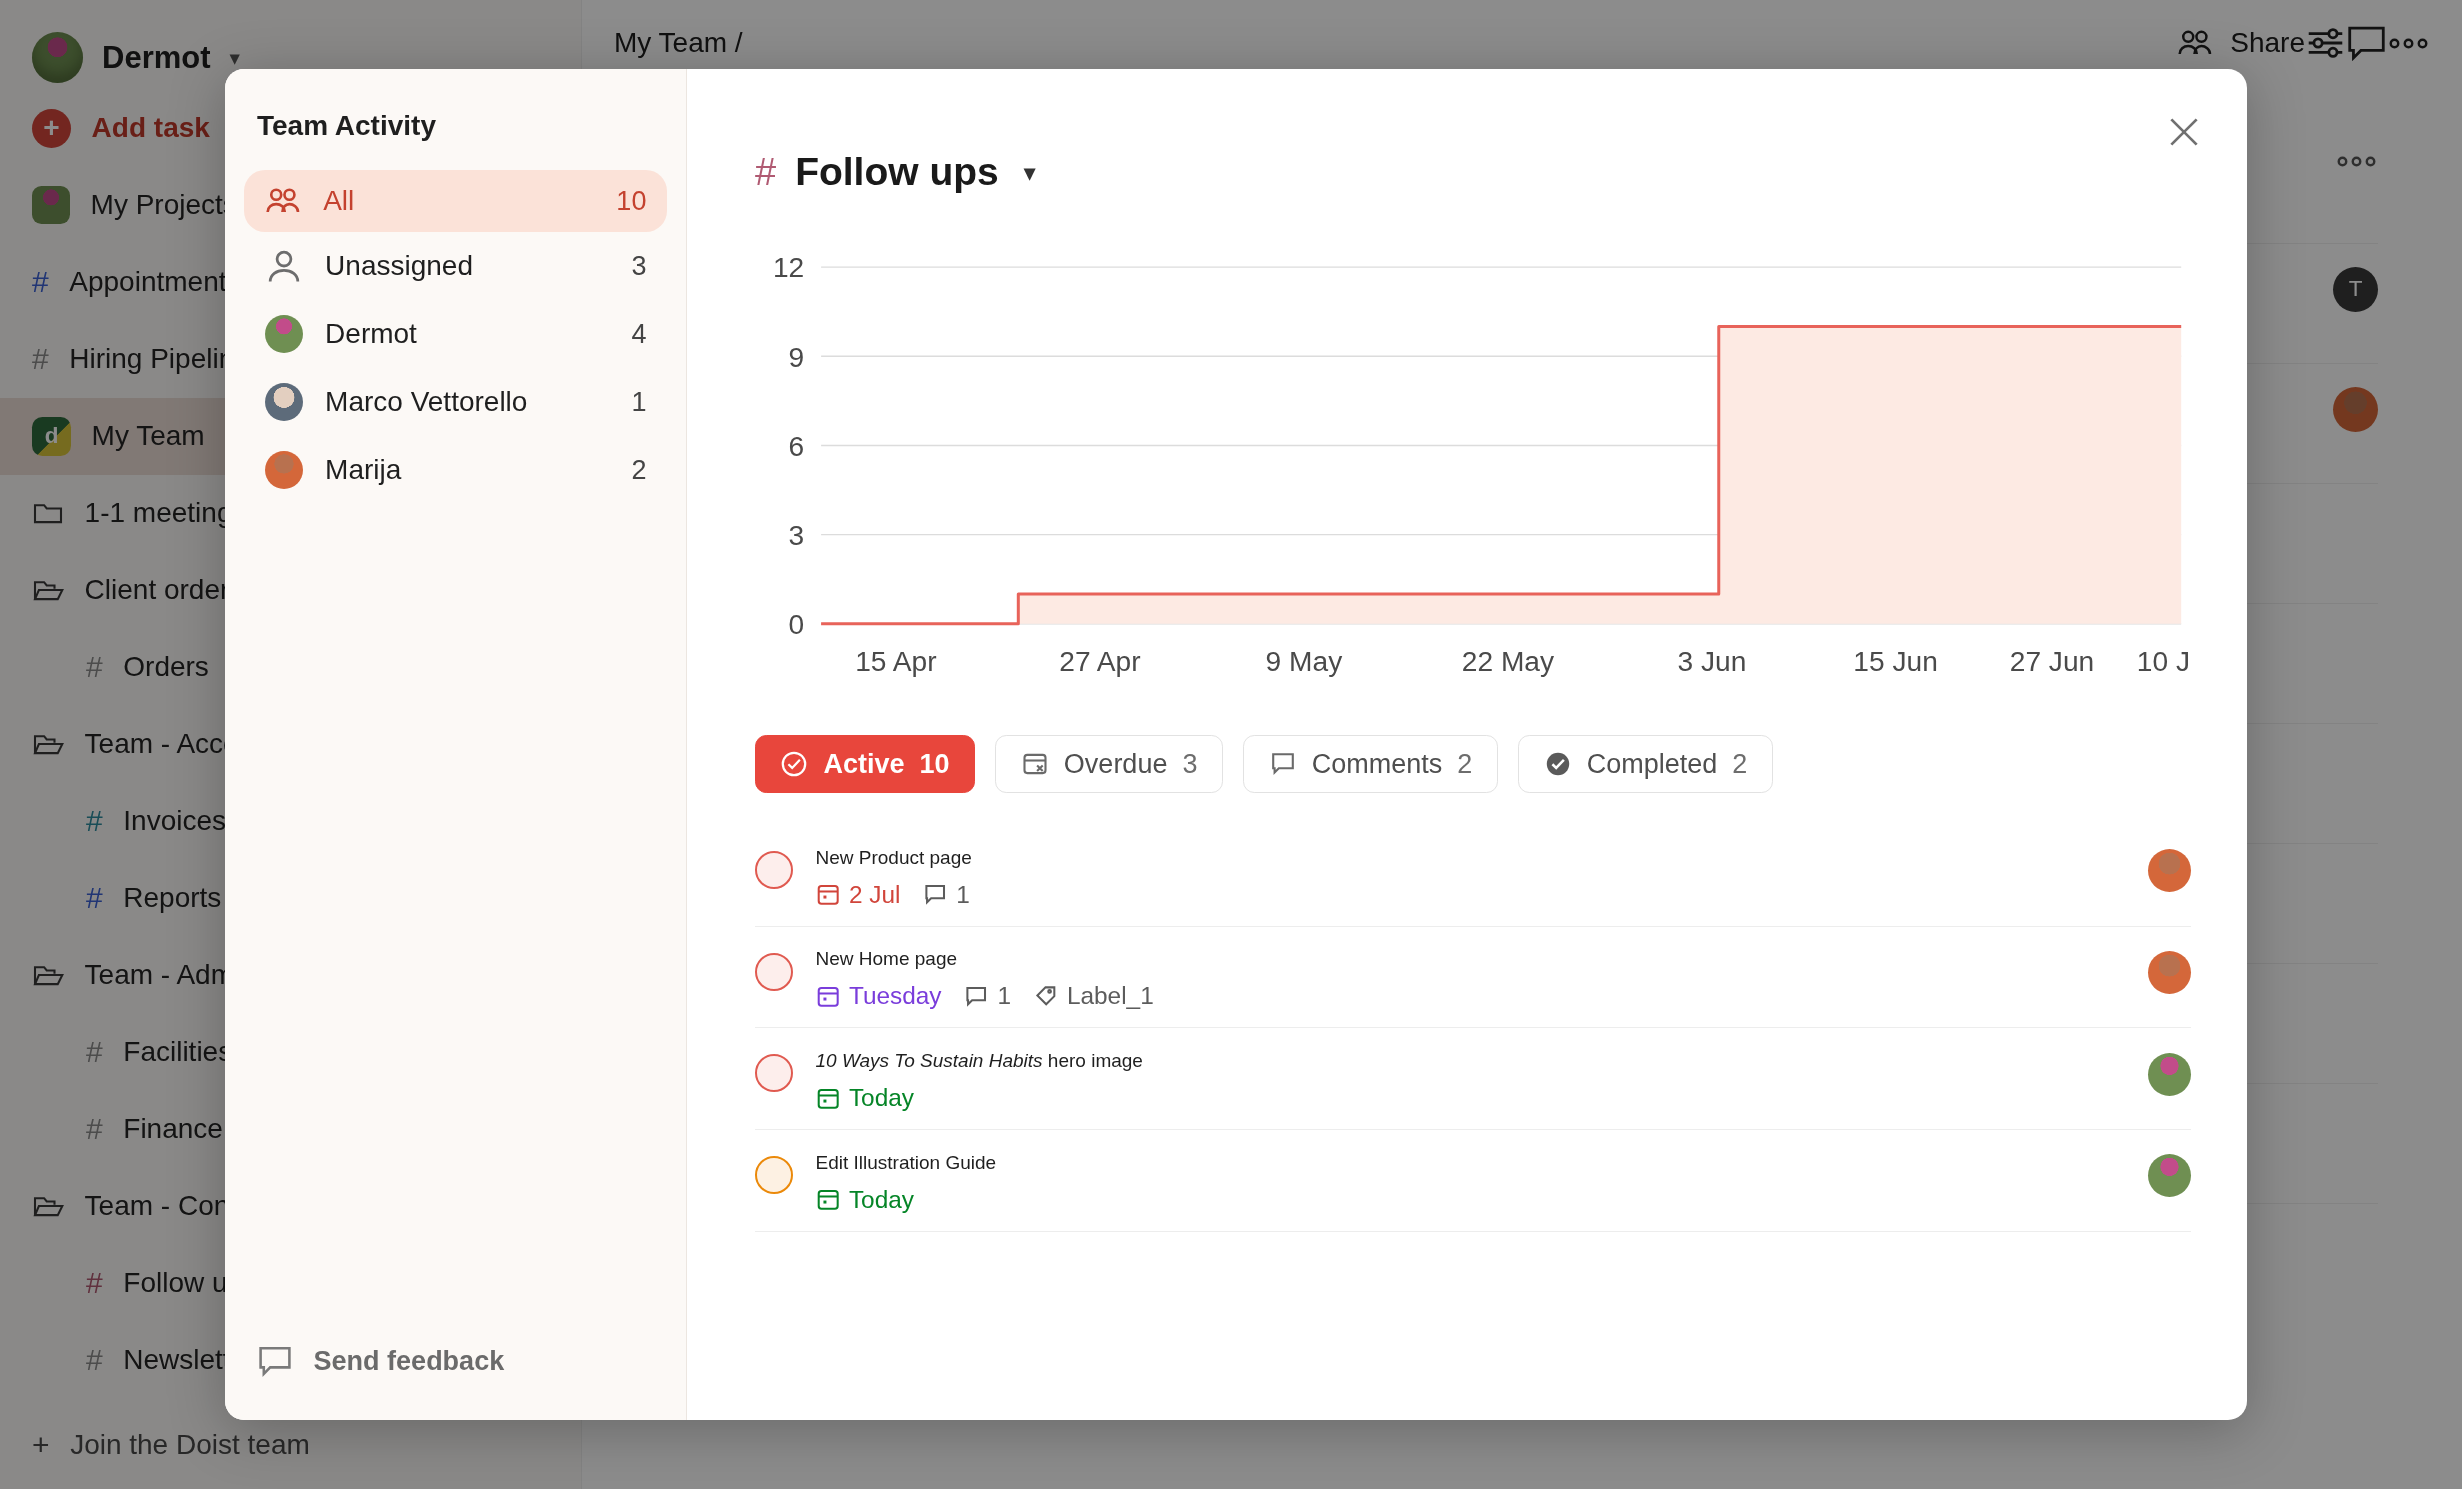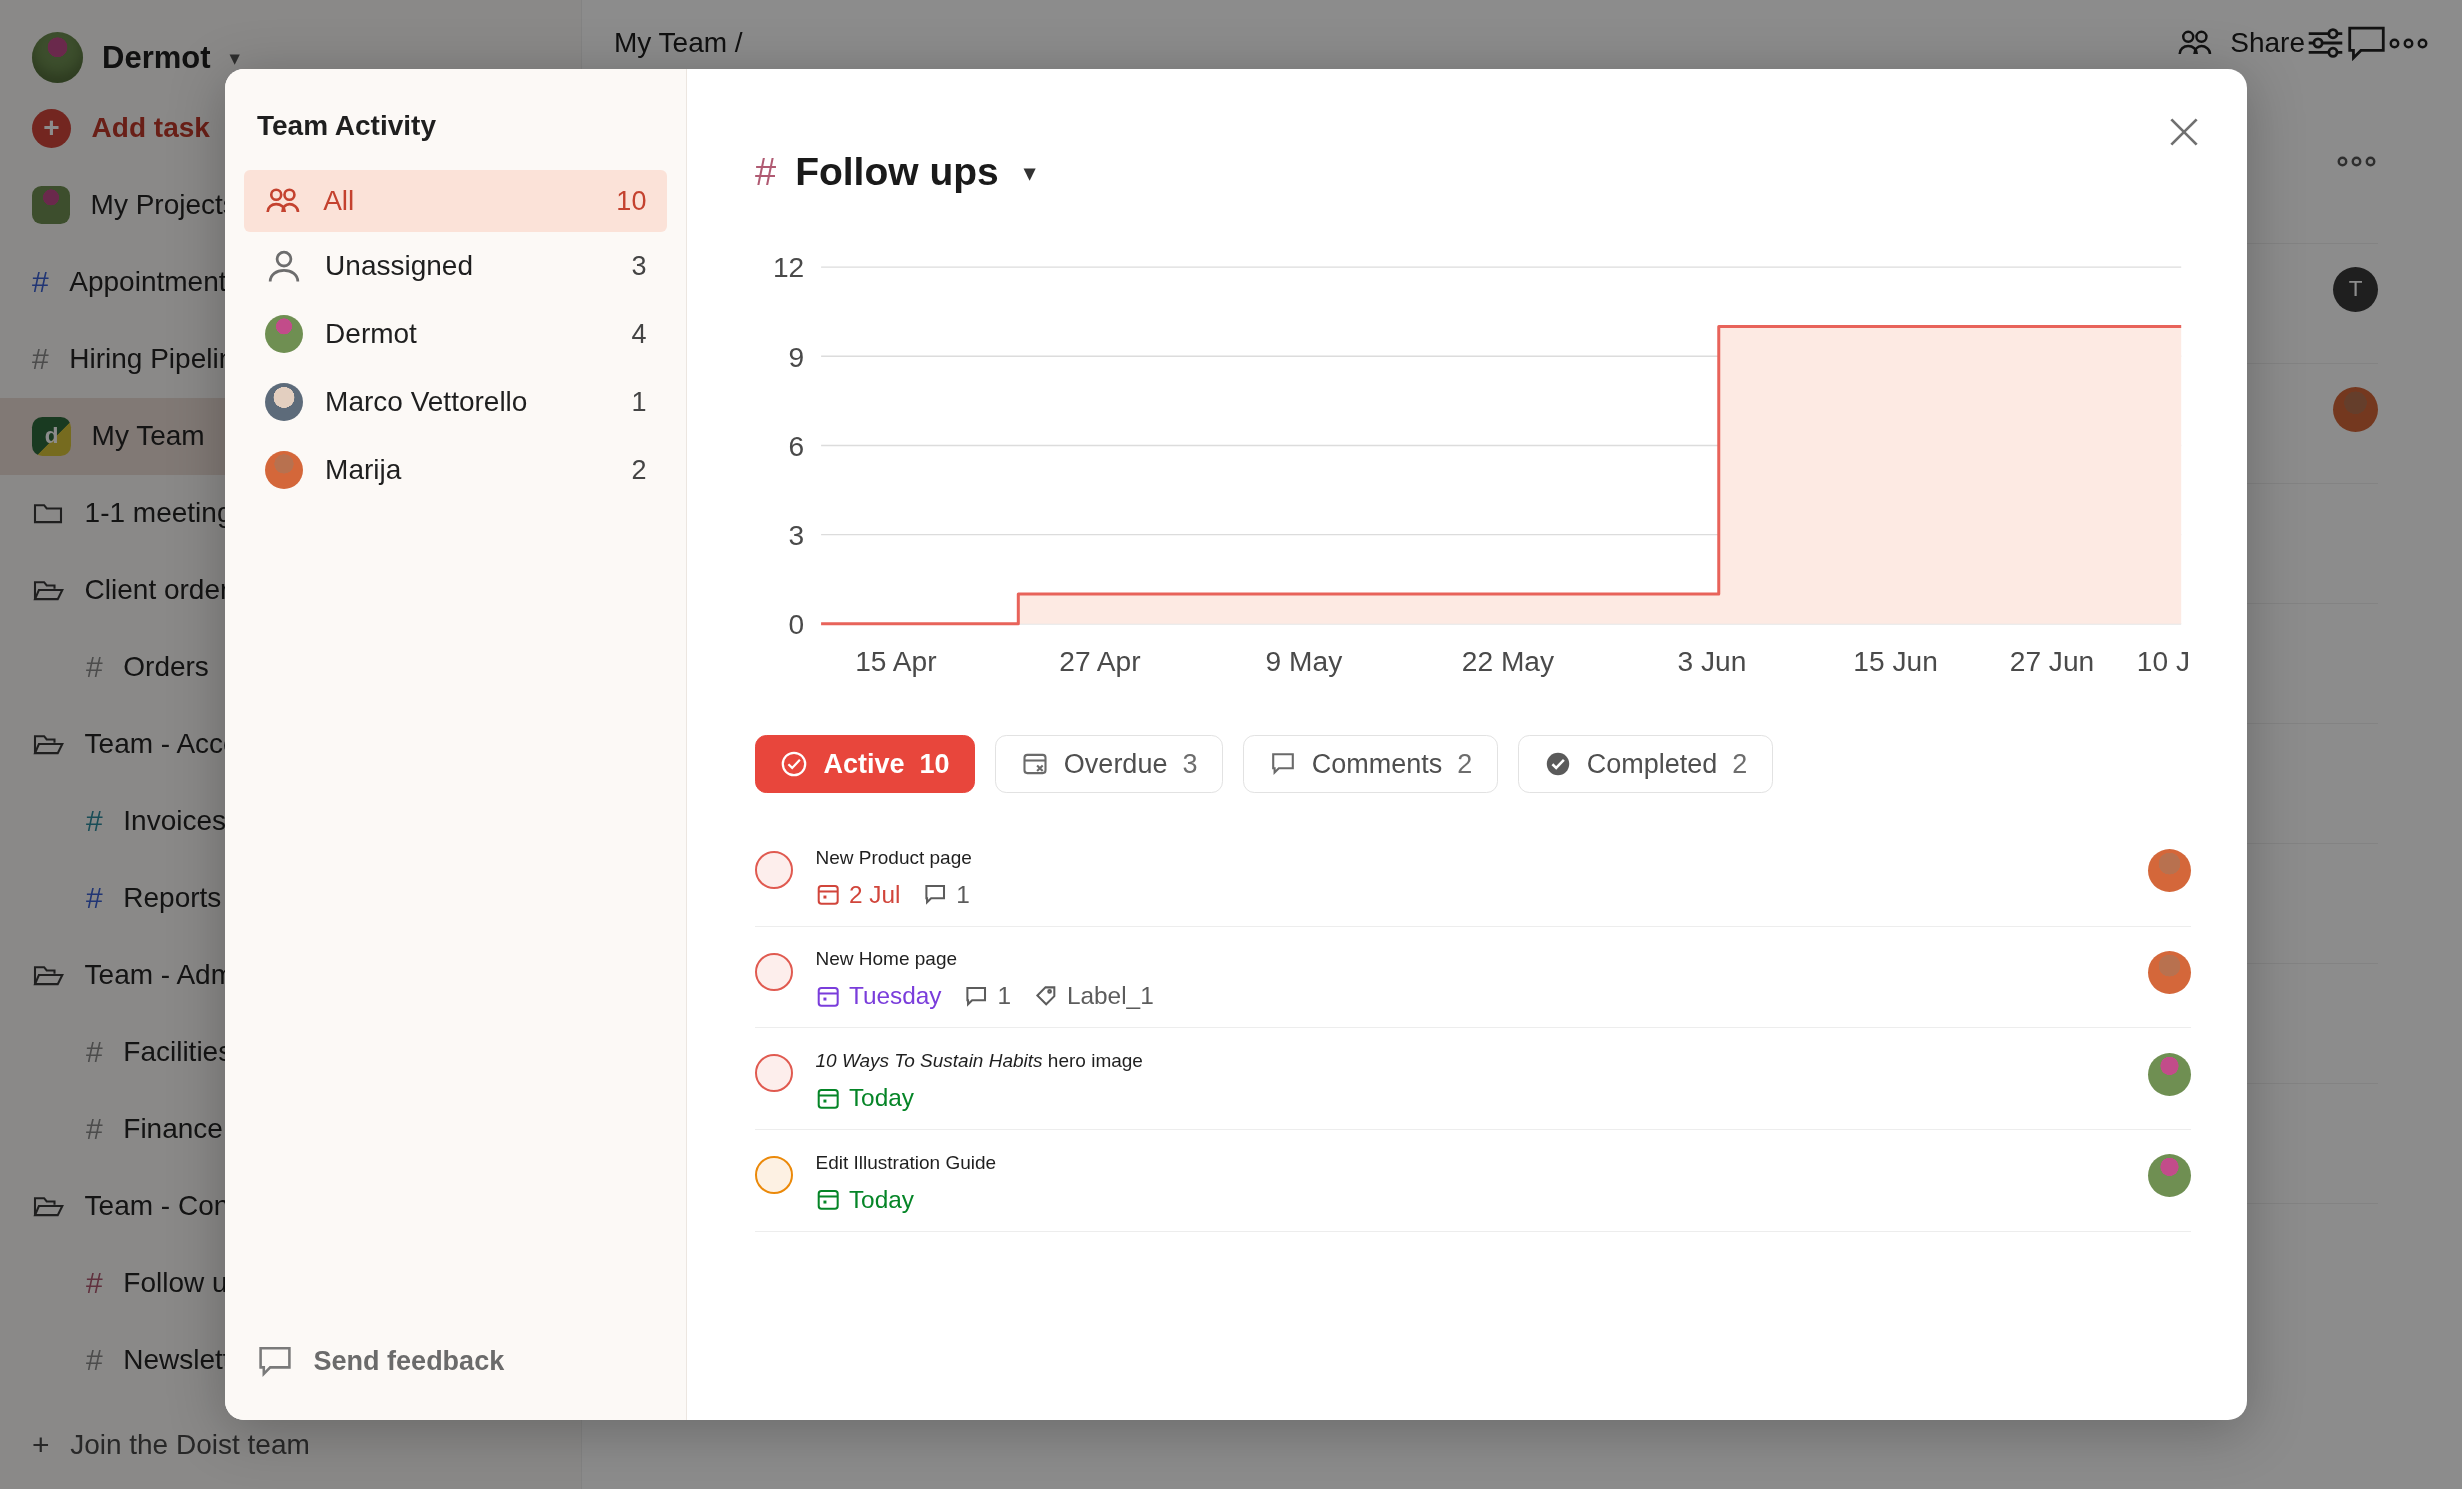--- a/index.html
+++ b/index.html
@@ -119,21 +119,21 @@
     border-right: 0.9px solid #ece6e0;
     display: flex; flex-direction: column;
     padding: 41px 0 0 0;
   }
   .panel-title {
     font-size: 28px; font-weight: 700; color: #1f1f1f;
     padding: 0 32px 28px 32px;
   }
   .all-row {
     margin: 0 19px; padding: 0 20.6px;
-    height: 62px; border-radius: 6px;
+    height: 62px; border-radius: 21px;
     background: #fbe2d8; color: #c4422f;
     display: flex; align-items: center; gap: 20.6px;
     font-size: 28px;
   }
   .all-count { margin-left: auto; font-size: 27px; }
   .collab-header {
     font-size: 27px; font-weight: 700; color: #505050;
     padding: 45px 32px 20.6px 32px;
   }
   .collab-row {

